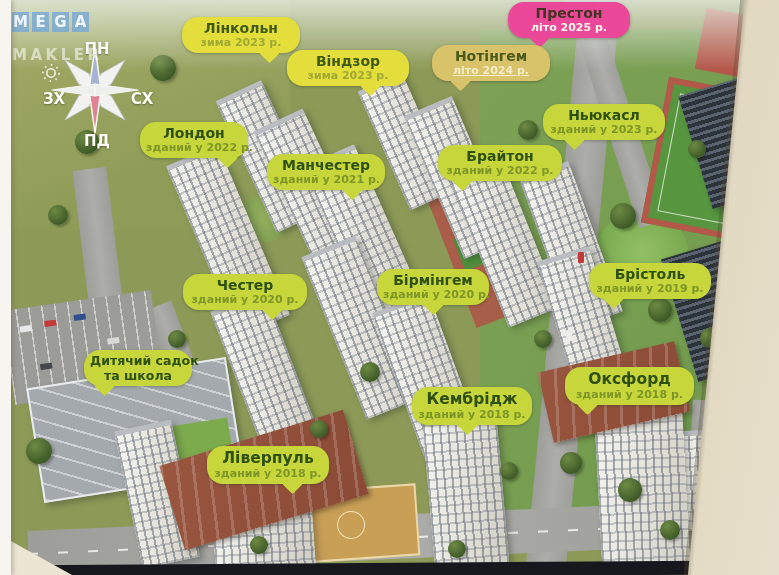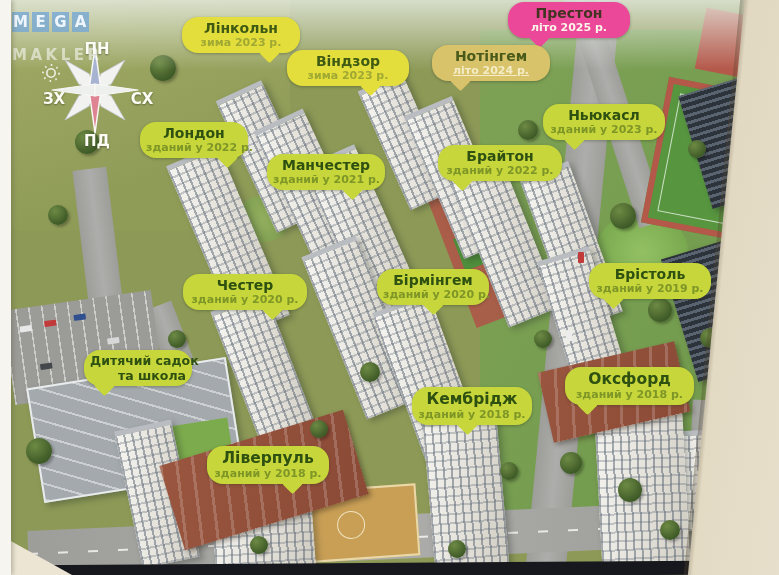--- a/index.html
+++ b/index.html
@@ -71,21 +71,21 @@
   .tail{position:absolute;bottom:-7px;width:15px;height:15px;transform:rotate(45deg);
     background:inherit;border-radius:2px;z-index:-1;}
   .b-green{background:#c7d63a;}
   .b-green .tt{color:#2e5011;} .b-green .ss{color:#7e9627;}
   .b-yellow{background:#e4de3c;}
   .b-yellow .tt{color:#3e5a13;} .b-yellow .ss{color:#9fa832;}
   .b-khaki{background:#d9c36a;}
   .b-khaki .tt{color:#4a5a1a;} .b-khaki .ss{color:#f3ecc6;text-decoration:underline;}
   .b-tan{background:#ec4899;}
   .b-tan .tt{color:#433321;} .b-tan .ss{color:#fcf5e9;}
-  .b-school .ss{color:#2e5011;font-size:12.5px;text-align:right;}
+  .b-school .ss{color:#2e5011;font-size:12.5px;}
   .b-big .tt{font-size:15.5px;line-height:18px;}
   
   #creamR{left:0;top:0;width:779px;height:575px;z-index:30;pointer-events:none;
     clip-path:polygon(95.6% 0,100% 0,100% 100%,88.3% 100%);
     background:linear-gradient(100deg,#f2edde 0%,#e6dcc6 35%,#ddd2b8 70%,#e7dfcb 100%);}
   #edgeShadow{left:712px;top:-22px;width:9px;height:620px;transform:rotate(5.6deg);z-index:31;
     background:linear-gradient(90deg,rgba(80,68,45,.38),rgba(80,68,45,0));pointer-events:none;}
   #darkStrip{left:26px;top:563px;width:678px;height:14px;transform:rotate(-.4deg);
     background:#17181d;z-index:25;}
   #creamBL{left:0;top:535px;width:72px;height:40px;z-index:26;background:#ece5d4;

